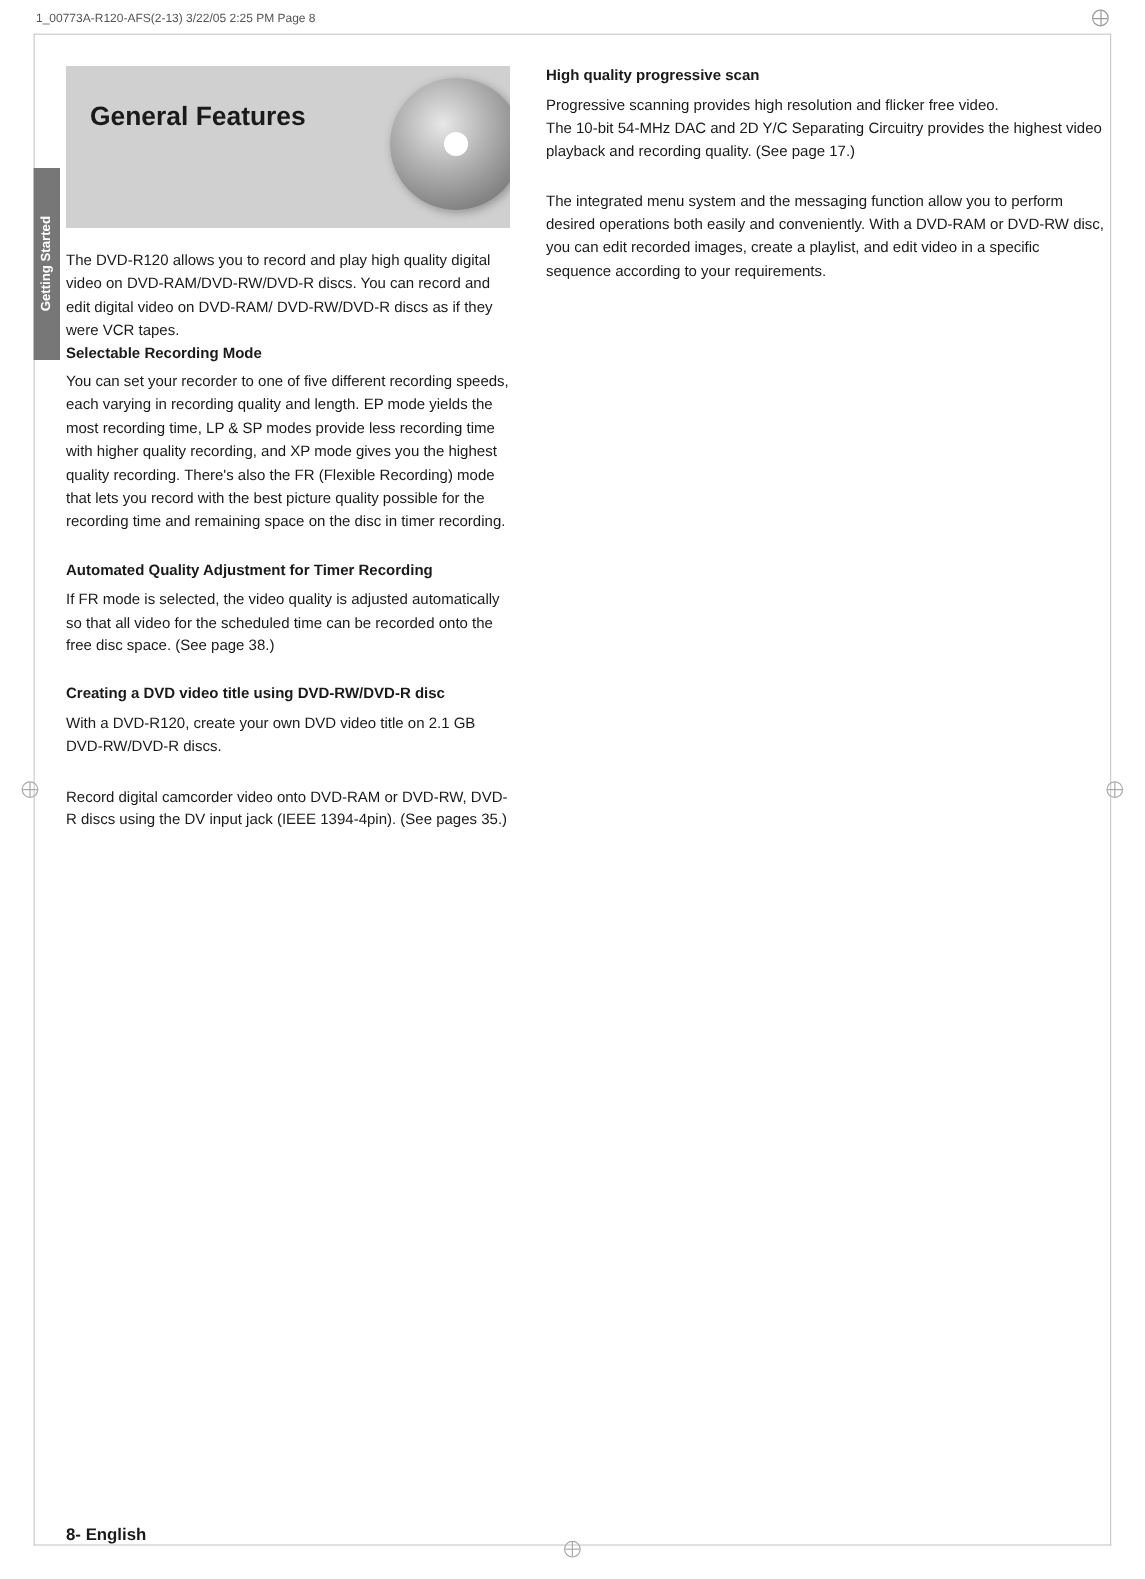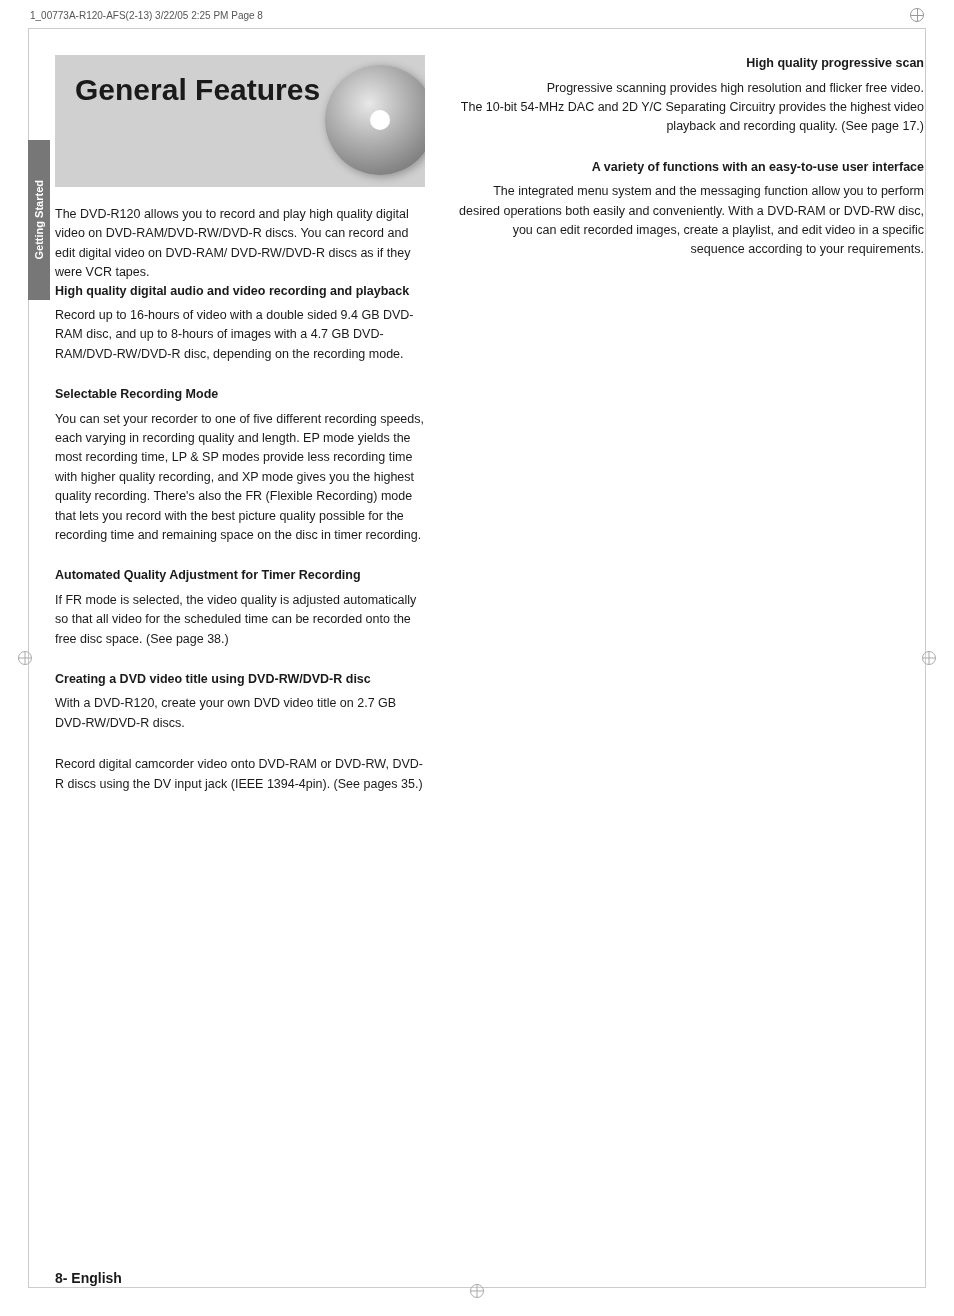--- a/index.html
+++ b/index.html
@@ -99,24 +99,25 @@
     
     .title-box {
       background: #d0d0d0;
       padding: 18px 20px 80px 20px;
       margin-bottom: 18px;
       position: relative;
       overflow: hidden;
     }
 
     .title-box h1 {
-      font-size: 30px;
+      font-size: 22px;
       font-weight: 900;
       color: #1a1a1a;
       font-family: Arial, Helvetica, sans-serif;
+      margin-top: 11px;
     }
 
     
     .disc-image {
       position: absolute;
       right: -10px;
       top: 10px;
       width: 110px;
       height: 110px;
     }
@@ -282,50 +283,45 @@
           <div class="disc-circle">
             <div class="disc-hole"></div>
           </div>
         </div>
       </div>
 
       <p class="intro-text">The DVD-R120 allows you to record and play high quality digital video on DVD-RAM/DVD-RW/DVD-R discs. You can record and edit digital video on DVD-RAM/ DVD-RW/DVD-R discs as if they were VCR tapes.</p>
 
       <div id="left-sections">
           <div class="section">
-      <p class="section-title">High quality digital audio and video recording and playback</p>
-      <p class="section-body">Record up to 16-hours of video with a double sided 9.4 GB DVD-RAM disc, and up to 8-hours of images with a 4.7 GB DVD-RAM/DVD-RW/DVD-R disc, depending on the recording mode.</p>
-    </div>
-          <div class="section">
       <p class="section-title">Selectable Recording Mode</p>
       <p class="section-body">You can set your recorder to one of five different recording speeds, each varying in recording quality and length. EP mode yields the most recording time, LP &amp; SP modes provide less recording time with higher quality recording, and XP mode gives you the highest quality recording. There's also the FR (Flexible Recording) mode that lets you record with the best picture quality possible for the recording time and remaining space on the disc in timer recording.</p>
     </div>
           <div class="section">
       <p class="section-title">Automated Quality Adjustment for Timer Recording</p>
       <p class="section-body">If FR mode is selected, the video quality is adjusted automatically so that all video for the scheduled time can be recorded onto the free disc space. (See page 38.)</p>
     </div>
           <div class="section">
       <p class="section-title">Creating a DVD video title using DVD-RW/DVD-R disc</p>
-      <p class="section-body">With a DVD-R120, create your own DVD video title on 2.7 GB DVD-RW/DVD-R discs.</p>
+      <p class="section-body">With a DVD-R120, create your own DVD video title on 2.1 GB DVD-RW/DVD-R discs.</p>
     </div>
           <div class="section">
       <p class="section-body">Record digital camcorder video onto DVD-RAM or DVD-RW, DVD-R discs using the DV input jack (IEEE 1394-4pin). (See pages 35.)</p>
     </div>
         </div>
 
     </div>
 
     <div class="col-right">
-      <div id="right-sections" style="padding-top: 0px; text-align: right;">
+      <div id="right-sections" style="padding-top: 0px;">
           <div class="section">
       <p class="section-title">High quality progressive scan</p>
       <p class="section-body">Progressive scanning provides high resolution and flicker free video.<br>The 10-bit 54-MHz DAC and 2D Y/C Separating Circuitry provides the highest video playback and recording quality. (See page 17.)</p>
     </div>
           <div class="section">
-      <p class="section-title">A variety of functions with an easy-to-use user interface</p>
       <p class="section-body">The integrated menu system and the messaging function allow you to perform desired operations both easily and conveniently. With a DVD-RAM or DVD-RW disc, you can edit recorded images, create a playlist, and edit video in a specific sequence according to your requirements.</p>
     </div>
         </div>
     </div>
 
   </div>
 </div>
 
 <div class="page-footer">
   <span class="page-number">

